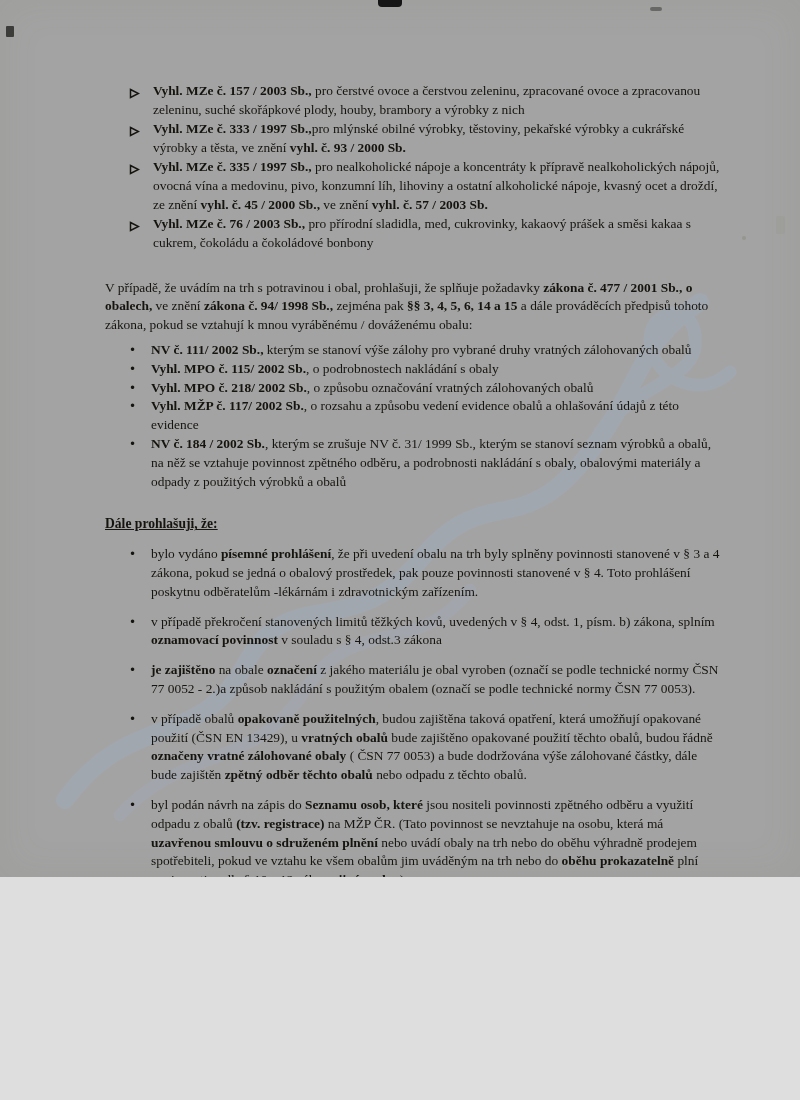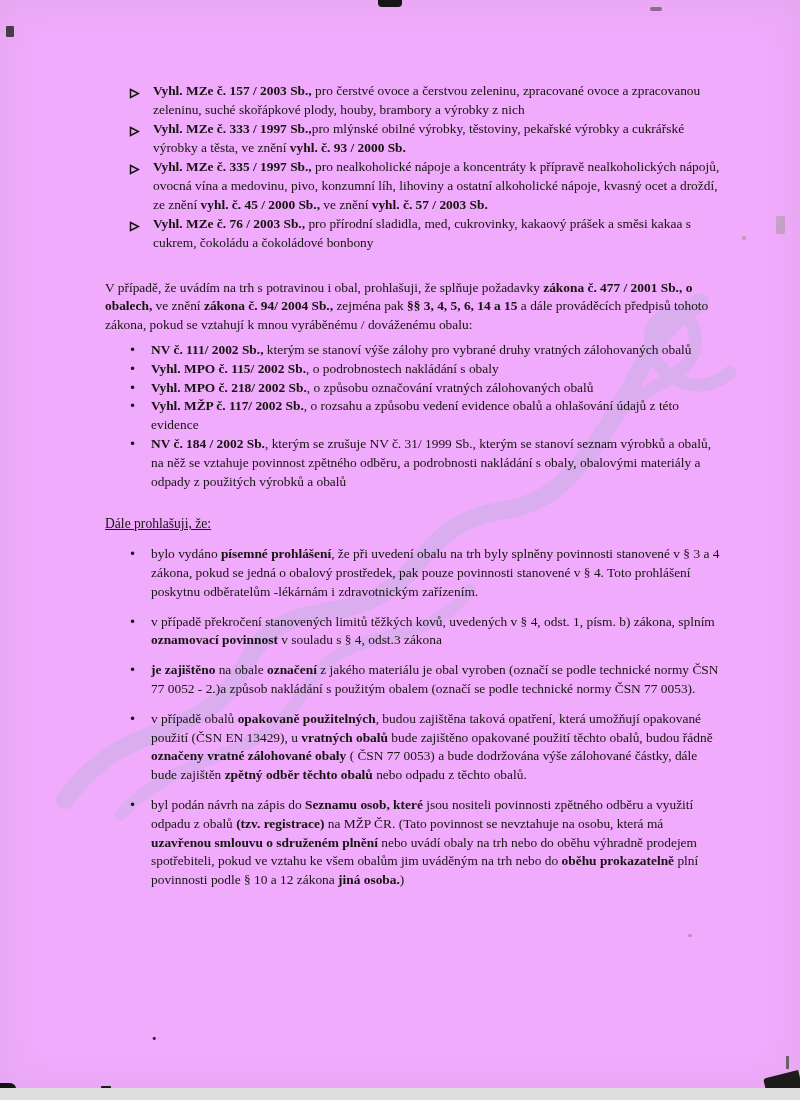--- a/index.html
+++ b/index.html
@@ -1,40 +1,40 @@
 <!DOCTYPE html>
 <html><head>
 <meta charset="utf-8">
 <style>
   * { margin:0; padding:0; box-sizing:border-box; }
   html,body { width:800px; height:1100px; }
   body { background:#dedede; font-family:"Liberation Serif", serif; }
   .page {
-    position:relative; width:800px; height:1088px;
-    background:#f0abfc; overflow:hidden; color:#16140f;
+    position:relative; width:800px; height:877px;
+    background:#a3a3a3; overflow:hidden; color:#16140f;
     box-shadow:inset 0 0 40px rgba(120,115,100,0.10);
   }
   .content {
     position:absolute; left:105px; top:82px; width:620px;
     font-size:13.4px; line-height:18.8px;
   }
   b { font-weight:bold; }
   ul { list-style:none; }
   .li { display:flex; align-items:flex-start; }
   .arrow-list { margin-left:24px; }
   .arrow-list .li { margin-bottom:0.5px; }
   .marker { flex:none; width:24px; padding-top:4px; }
   .bullet-list { margin-left:24px; }
   .bullet-list .marker { padding-top:0; width:22px; font-family:"DejaVu Sans", sans-serif; font-size:12px; }
   .txt { flex:1; }
   .para { margin-top:28px; }
   .para2 { margin-top:26px; }
   .reg-list { margin-top:6px; }
   .heading {
-    margin-top:24px; font-weight:normal; text-decoration:underline;
+    margin-top:24px; font-weight:bold; text-decoration:underline;
     font-size:13.6px;
   }
   .decl-list { margin-top:7px; }
   .decl-list .li { margin-top:11px; }
   .stray-dot { position:absolute; left:151px; top:1032px; font-family:"DejaVu Sans", sans-serif; font-size:11px; color:#222; }
   .watermark { position:absolute; left:0; top:0; pointer-events:none; }
   .artifact { position:absolute; }
   .a-top-blob { left:378px; top:0; width:24px; height:7px; background:#151515; border-radius:0 0 4px 4px; }
   .a-left-sq { left:6px; top:26px; width:8px; height:11px; background:#2a2a28; opacity:.85; border-radius:1px; }
   .a-topright { left:650px; top:7px; width:12px; height:4px; background:#3a3a38; opacity:.55; border-radius:2px; }
@@ -100,21 +100,21 @@
       <li class="li">
         <span class="marker">
           <svg width="11" height="11" viewBox="0 0 11 11">
               <path d="M1.5 1.5 L9.5 5.5 L1.5 9.5 Z" fill="none" stroke="#16140f" stroke-width="1.5"></path>
             </svg>
         </span>
         <span class="txt"><b>Vyhl. MZe č. 76 / 2003 Sb.,</b><span> pro přírodní sladidla, med, cukrovinky, kakaový prášek a směsi kakaa s cukrem, čokoládu a čokoládové bonbony</span></span>
       </li>
     </ul>
 
-    <p class="para para2"><span>V případě, že uvádím na trh s potravinou i obal, prohlašuji, že splňuje požadavky </span><b>zákona č. 477 / 2001 Sb., o obalech,</b><span> ve znění </span><b>zákona č. 94/ 2004 Sb.,</b><span> zejména pak </span><b>§§ 3, 4, 5, 6, 14 a 15</b><span>  a dále prováděcích předpisů tohoto zákona, pokud se vztahují k mnou vyráběnému / dováženému obalu:</span></p>
+    <p class="para para2"><span>V případě, že uvádím na trh s potravinou i obal, prohlašuji, že splňuje požadavky </span><b>zákona č. 477 / 2001 Sb., o obalech,</b><span> ve znění </span><b>zákona č. 94/ 1998 Sb.,</b><span> zejména pak </span><b>§§ 3, 4, 5, 6, 14 a 15</b><span>  a dále prováděcích předpisů tohoto zákona, pokud se vztahují k mnou vyráběnému / dováženému obalu:</span></p>
 
     <ul class="bullet-list reg-list">
       <li class="li">
         <span class="marker">•</span>
         <span class="txt"><b>NV č. 111/ 2002 Sb.,</b><span> kterým se stanoví výše zálohy pro vybrané druhy vratných zálohovaných obalů</span></span>
       </li>
       <li class="li">
         <span class="marker">•</span>
         <span class="txt"><b>Vyhl. MPO č. 115/ 2002 Sb.</b><span>, o podrobnostech nakládání s obaly</span></span>
       </li>

